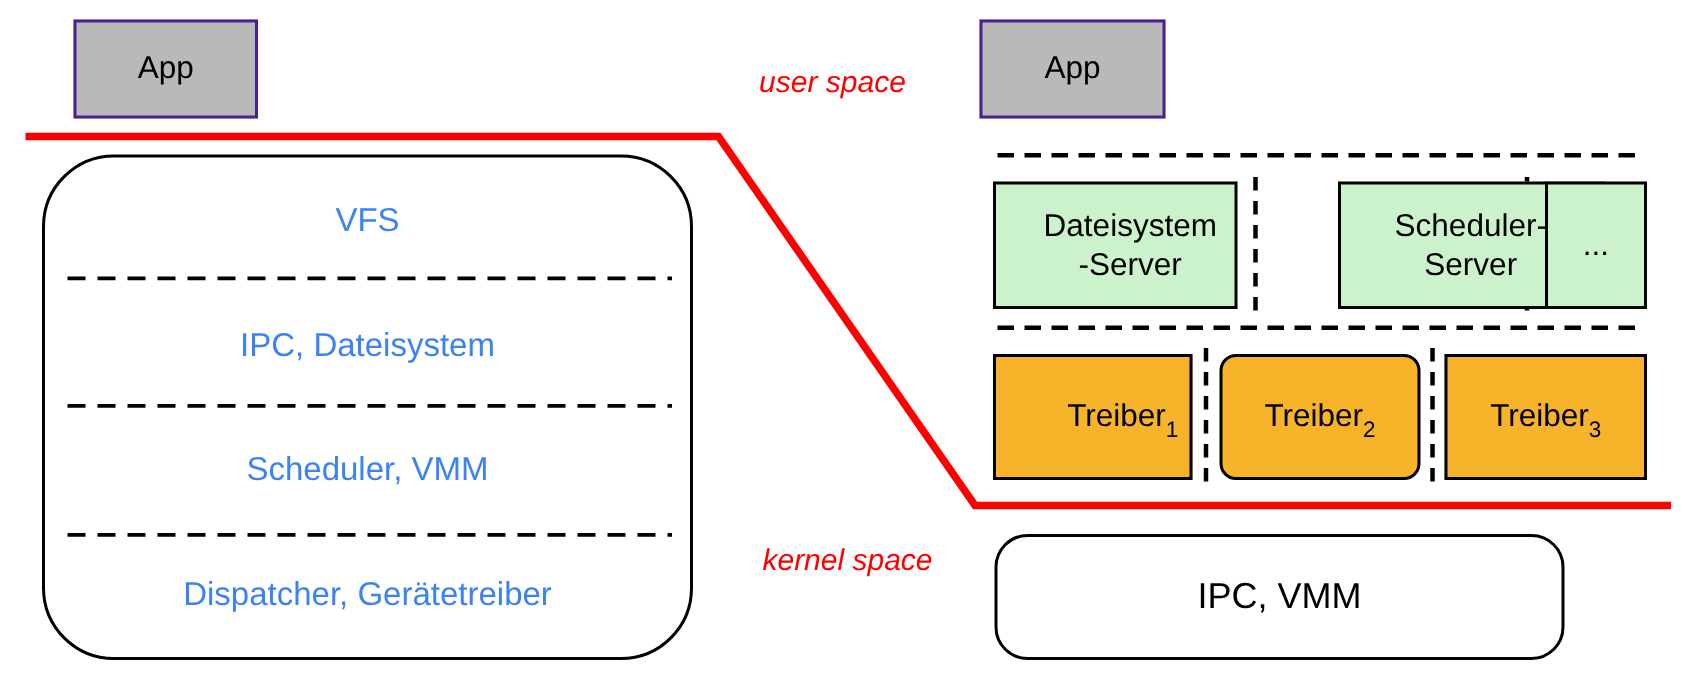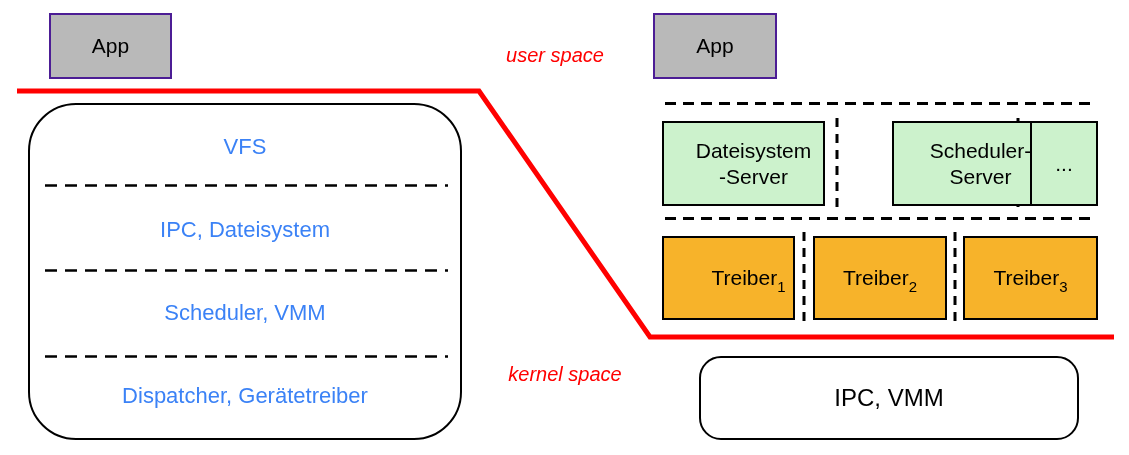--- a/index.html
+++ b/index.html
@@ -93,21 +93,20 @@
     left: 663px; top: 356px;
     width: 380px; height: 84px;
     border: 2px solid #000;
     border-radius: 22px;
     box-sizing: border-box;
     display: flex;
     align-items: center;
     justify-content: center;
     font-size: 24px;
     color: #000;
-    margin-left: 36px;
   }
 </style>
 </head>
 <body>
 
 <div id="stage">
 
   <svg class="overlay">
 
     <g stroke="#000" stroke-width="2.5" stroke-dasharray="12 8">
@@ -168,21 +167,21 @@
     <span>Scheduler-</span>
     <span>Server</span>
   </div>
   <div class="abs server-box" style="left:1030px; width:68px;">
     <span>...</span>
   </div>
 
   <div class="abs driver-box" style="left:662px; width:133px;padding-left:40px;">
     <span><span>Treiber</span><sub>1</sub></span>
   </div>
-  <div class="abs driver-box" style="left:813px; width:134px;">
+  <div class="abs driver-box" style="left:813px; width:134px;border-radius:11px;">
     <span><span>Treiber</span><sub>2</sub></span>
   </div>
   <div class="abs driver-box" style="left:963px; width:135px;">
     <span><span>Treiber</span><sub>3</sub></span>
   </div>
 
   <div class="abs micro-kernel">
     <span>IPC, VMM</span>
   </div>
 

